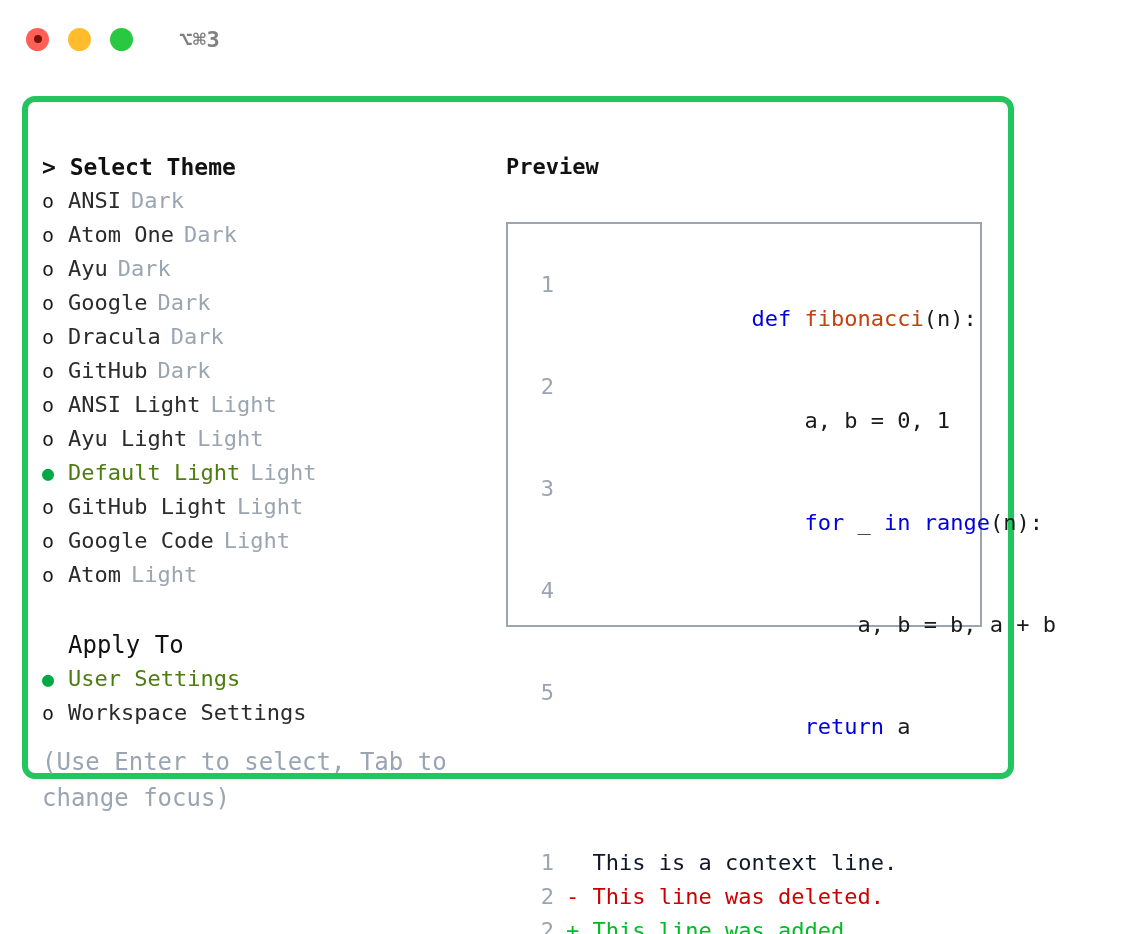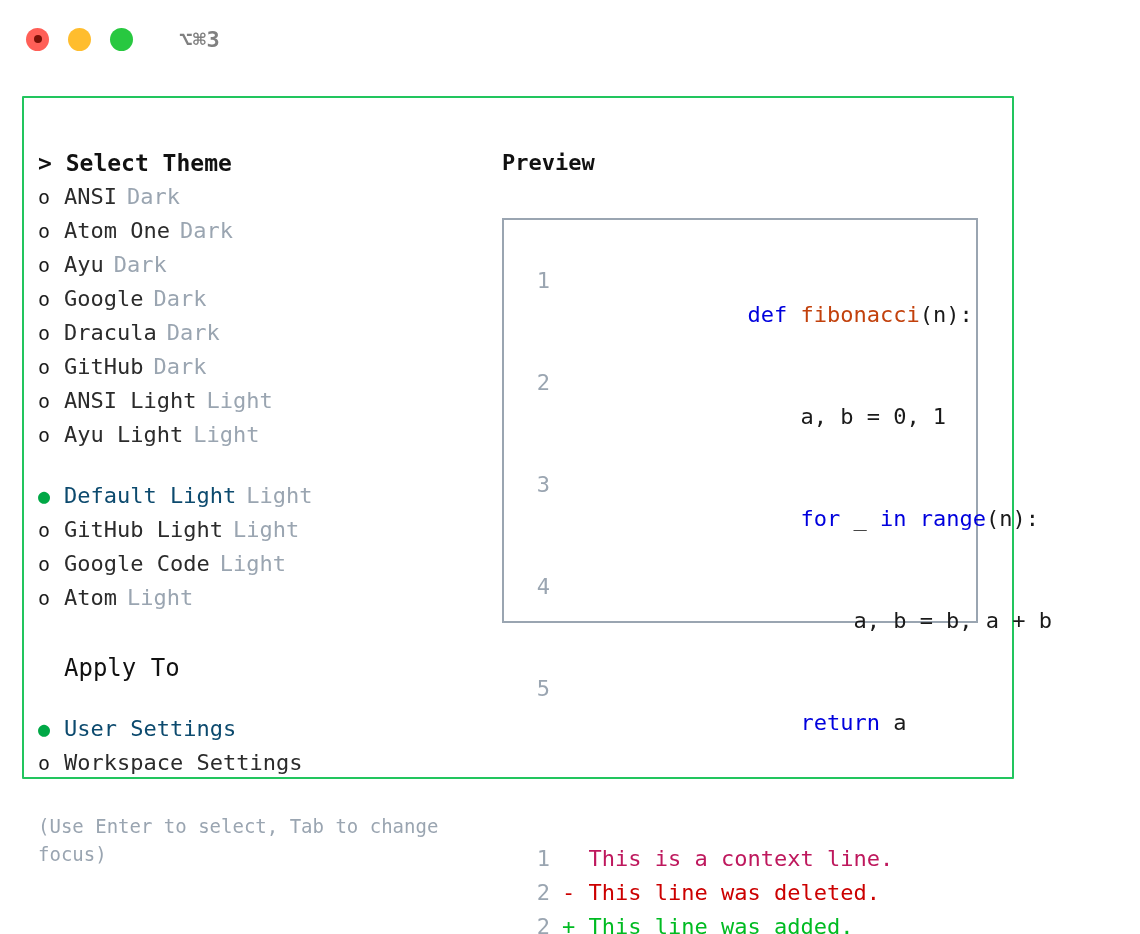--- a/index.html
+++ b/index.html
@@ -69,22 +69,22 @@
     white-space: pre;
   }
 
   
   .panel {
     position: absolute;
     left: 22px;
     top: 96px;
     width: 992px;
     height: 683px;
-    border: 2px solid #22c55e;
-    border-radius: 1px;
+    border: 6px solid #22c55e;
+    border-radius: 13px;
     box-sizing: border-box;
     background: #ffffff;
   }
 
   .panel-inner {
     position: relative;
     width: 100%;
     height: 100%;
   }
 
@@ -115,40 +115,40 @@
     width: 26px;
     flex: 0 0 26px;
     font-size: 20px;
     color: #1a1a1a;
     line-height: 34px;
   }
   .theme-row.selected .bullet { color: #00a846; }
   .theme-name {
     color: #2b2b2b;
   }
-  .theme-row.selected .theme-name { color: #0c4a6e; margin-top: 27px; }
+  .theme-row.selected .theme-name { color: #4d7c0f; }
   .theme-variant {
     color: #9aa5b1;
     margin-left: 10px;
   }
 
   .section-gap { height: 36px; }
 
   .section-label {
     font-size: 24px;
     color: #111111;
     line-height: 34px;
     padding-left: 26px;
     white-space: pre;
   }
 
   .hint {
-    margin-top: 32px;
-    font-size: 19px;
-    line-height: 28px;
+    margin-top: 14px;
+    font-size: 24px;
+    line-height: 36px;
     color: #9aa5b1;
     width: 420px;
     white-space: pre-wrap;
   }
 
   
   .right-col {
     position: absolute;
     left: 478px;
     top: 48px;
@@ -184,21 +184,21 @@
     text-align: right;
     color: #9aa5b1;
     margin-right: 12px;
   }
   .code-text { color: #1a1a1a; }
   .tok-kw   { color: #0000dd; }
   .tok-fn   { color: #c2410c; }
   .tok-plain{ color: #1a1a1a; }
 
   .blank-line { height: 34px; }
-  .diff-context { color: #be185d; text-align: right; }
+  .diff-context { color: #0f172a; text-align: right; }
   .diff-del { color: #cc0000; }
   .diff-add { color: #00bb22; }
 </style>
 </head>
 <body>
 
 <div class="window">
 
   <div class="titlebar">
     <div class="lights">

